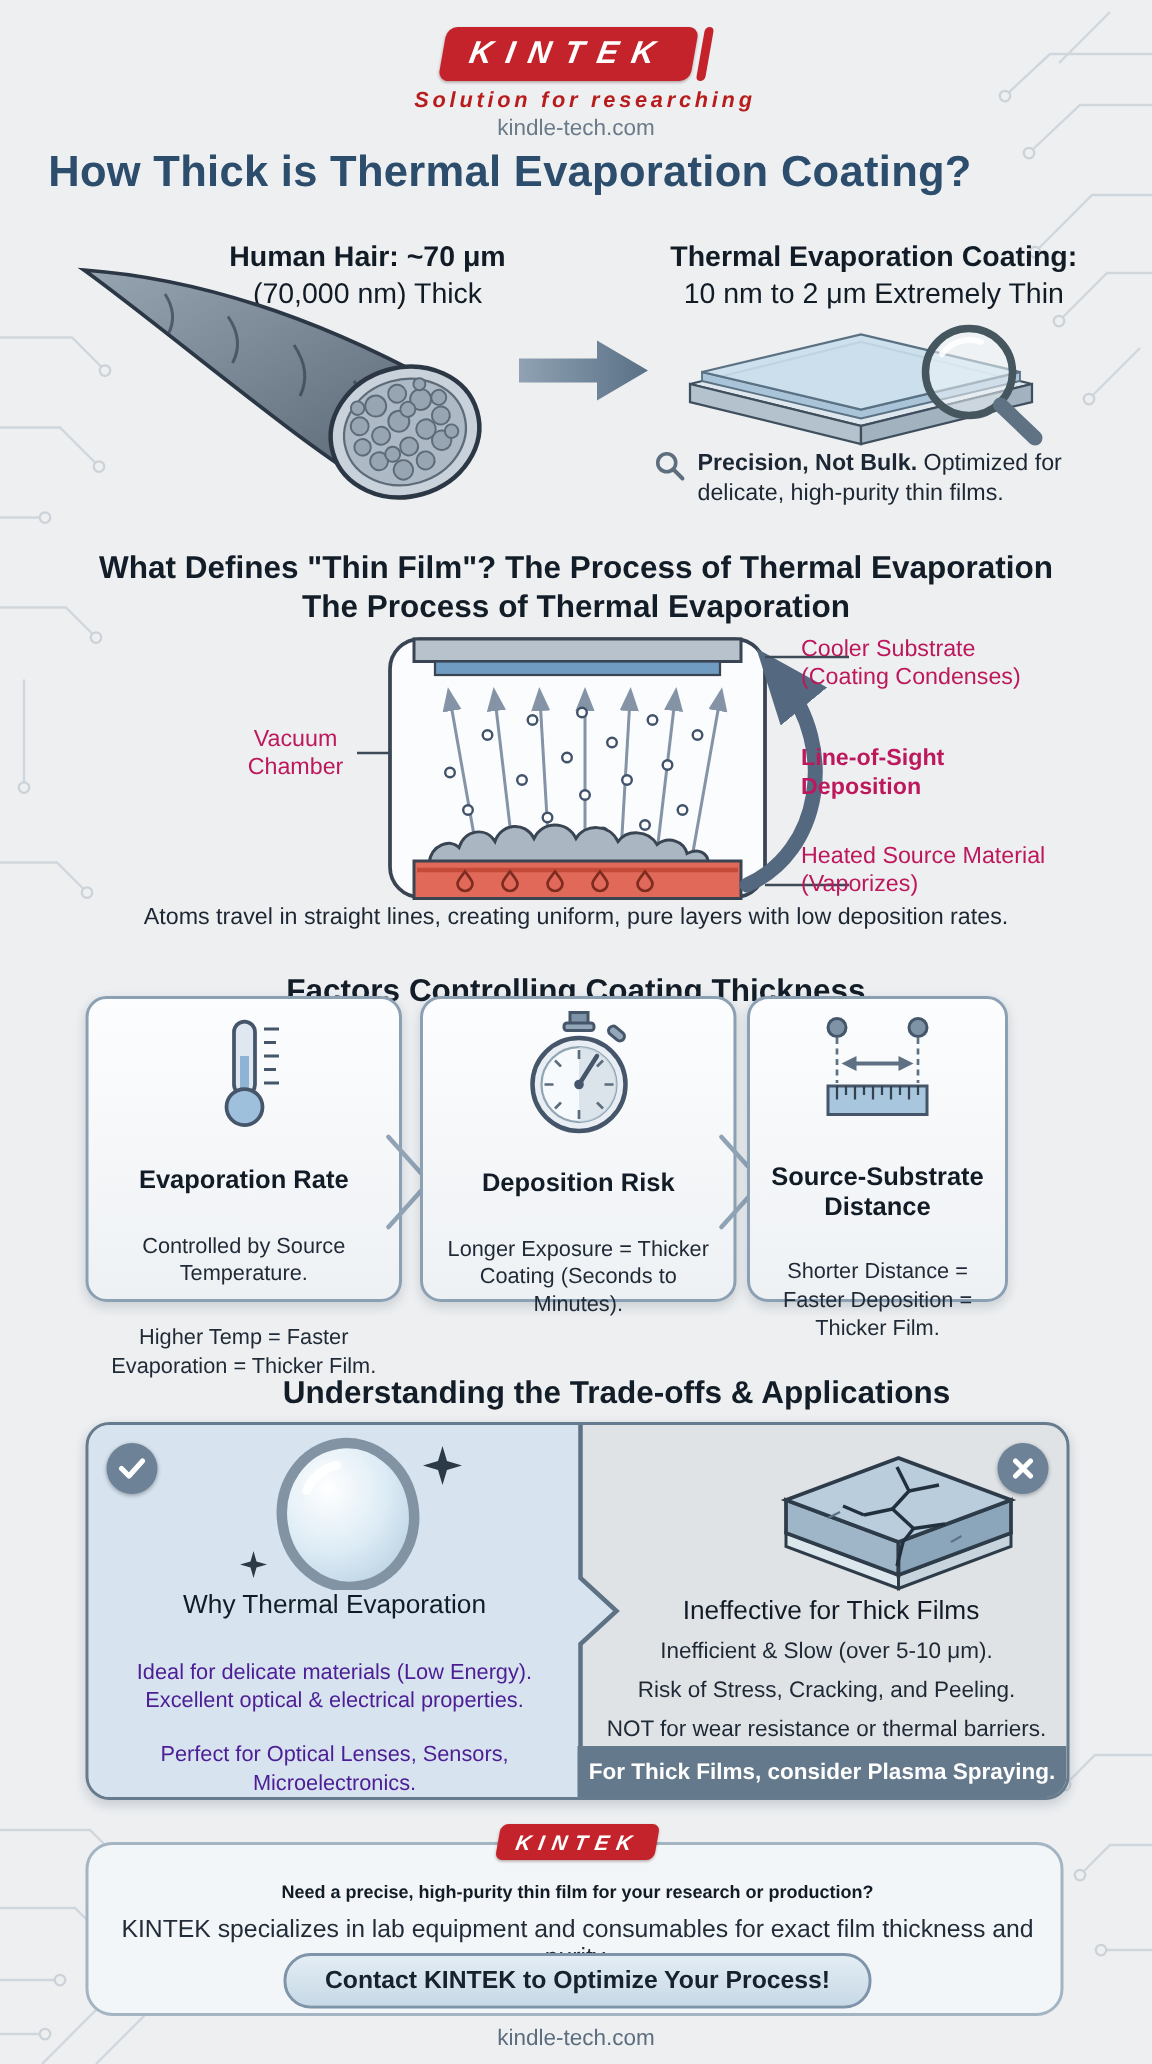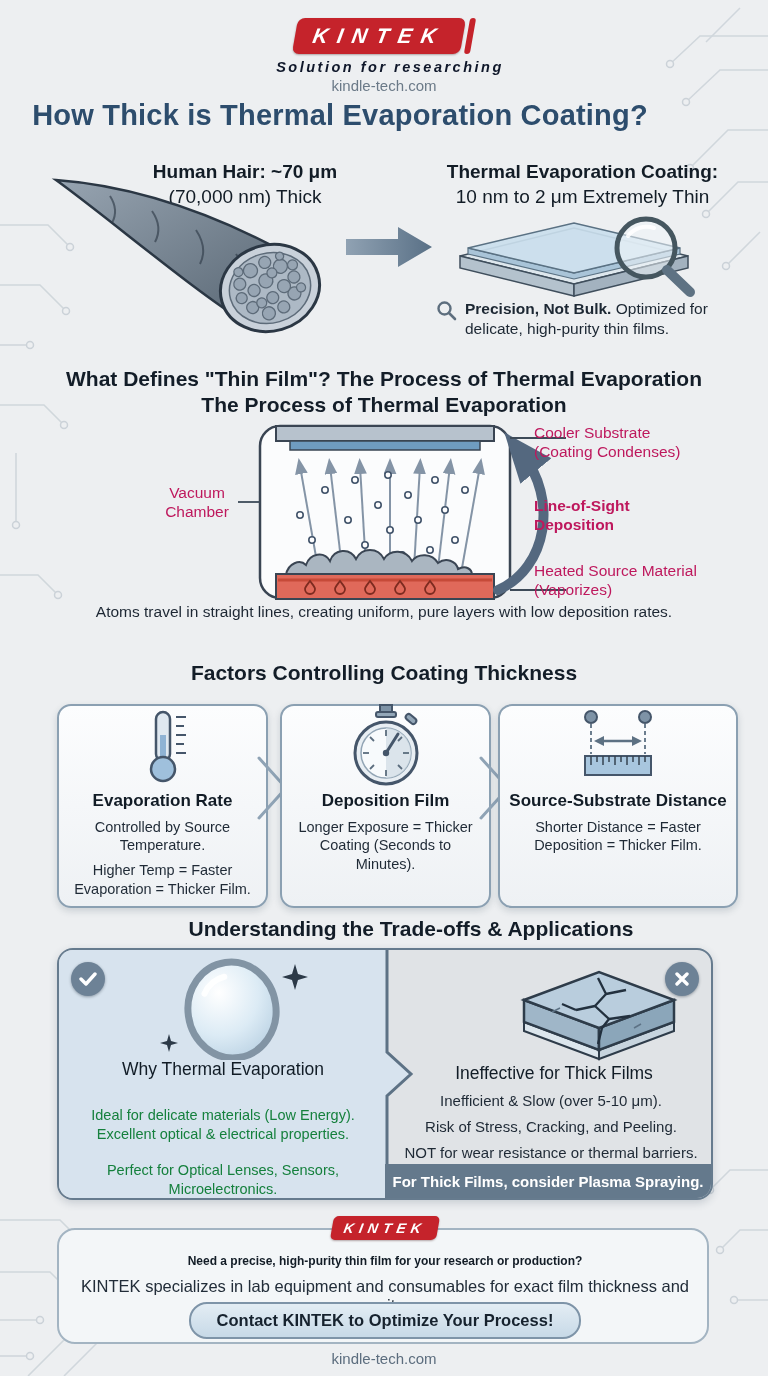--- a/index.html
+++ b/index.html
@@ -12,58 +12,58 @@
   .ctr{text-align:center;}
   .deco{opacity:.85;}
   
   .logo-row{display:flex;align-items:stretch;justify-content:center;gap:4px;}
   .logo-badge{
     background:#c5232b;color:#fff;border-radius:7px;transform:skewX(-10deg);
     padding:6px 18px;font-weight:bold;font-style:italic;font-size:21px;
     letter-spacing:9px;box-shadow:0 1px 2px rgba(60,20,20,.35);
   }
   .logo-tail{width:6px;background:#c5232b;border-radius:3px;transform:skewX(-10deg);}
-  .tagline{color:#0f172a;font-weight:bold;font-style:italic;font-size:14.5px;letter-spacing:2.5px;margin-left:12px;}
+  .tagline{color:#b91c1c;font-weight:bold;font-style:italic;font-size:14.5px;letter-spacing:2.5px;margin-left:12px;}
   .site{color:#6b7a88;font-size:15px;}
   .main-title{color:#2d4d6d;font-weight:bold;font-size:29px;letter-spacing:.2px;}
   
   .cmp-head{font-size:19px;line-height:1.3;color:#121c26;}
   .cmp-head b{font-size:19px;}
   .note-row{display:flex;gap:8px;align-items:flex-start;}
   .note-text{font-size:15.5px;line-height:1.3;color:#1c2733;}
   
   .sec-title{font-size:21px;font-weight:bold;color:#131d28;line-height:1.25;}
   .dlabel{font-size:15.5px;line-height:1.2;color:#be185d;}
   .caption{font-size:15.5px;color:#1d2733;}
   
   .fcard{
-    position:absolute;top:704px;height:204px;border:2px solid #8ba0b2;border-radius:14px;
+    position:absolute;top:664px;height:204px;border:2px solid #8ba0b2;border-radius:14px;
     background:linear-gradient(180deg,#fcfdfe 0%,#eef1f4 100%);
     box-shadow:0 3px 7px rgba(45,65,85,.18);
-    display:flex;flex-direction:column;align-items:center;box-sizing:border-box;
+    display:flex;flex-direction:column;align-items:center;box-sizing:border-box;padding-top:10px;gap:18px;
   }
   .fcard .icon-slot{height:80px;display:flex;align-items:center;justify-content:center;}
   .fcard h3{margin:5px 0 4px;font-size:17px;color:#121c26;line-height:1.15;text-align:center;}
   .fcard p{margin:3px 10px;font-size:14.5px;line-height:1.3;text-align:center;color:#1f2a36;}
   
   .split-card{
     position:absolute;left:57px;top:948px;width:652px;height:248px;
     border:2px solid #667b8e;border-radius:16px;background:#e0e3e6;overflow:hidden;
     box-shadow:0 3px 8px rgba(45,65,85,.2);
   }
   .pro-panel{
     position:absolute;left:0;top:0;width:352px;height:248px;background:#d7e3ee;
     clip-path:polygon(0 0,93.2% 0,93.2% 41%,100% 50%,93.2% 59%,93.2% 100%,0 100%);
   }
   .round-badge{
     position:absolute;width:34px;height:34px;border-radius:50%;background:#6d8296;
     display:flex;align-items:center;justify-content:center;box-shadow:0 1px 3px rgba(30,45,60,.4);
   }
   .trade-h{font-weight:normal;font-size:17.5px;color:#111c26;line-height:1.28;}
-  .trade-p{font-size:14.5px;color:#15803d;line-height:1.32;}
+  .trade-p{font-size:14.5px;color:#4c1d95;line-height:1.32;}
   .con-p{font-size:15px;color:#1e2935;line-height:1.72;}
   .con-banner{
     position:absolute;right:0;bottom:0;width:326px;height:34px;background:#64798c;
     color:#fff;font-weight:bold;font-size:15px;display:flex;align-items:center;justify-content:center;
   }
   
   .cta-card{
     position:absolute;left:57px;top:1228px;width:652px;height:116px;background:#f3f6f8;
     border:2px solid #a3b4c2;border-radius:18px;box-sizing:border-box;
   }
@@ -323,21 +323,21 @@
   <div class="abs dlabel" style="left:534px;top:497px;width:160px;font-weight:bold;">
     <div>Line-of-Sight</div>
     <div>Deposition</div>
   </div>
   <div class="abs dlabel" style="left:534px;top:562px;width:200px;">
     <div>Heated Source Material</div>
     <div>(Vaporizes)</div>
   </div>
   <div class="abs ctr caption" style="left:0;top:603px;width:768px;">Atoms travel in straight lines, creating uniform, pure layers with low deposition rates.</div>
 
-  <div class="abs ctr sec-title" style="left:0;top:648px;width:768px;margin-top:12px;">Factors Controlling Coating Thickness</div>
+  <div class="abs ctr sec-title" style="left:0;top:648px;width:768px;">Factors Controlling Coating Thickness</div>
 
   <div class="fcard" style="left:57px;width:211px;">
     <div class="icon-slot">
       <svg width="70" height="78" viewBox="0 0 70 78">
         <rect x="28" y="5" width="14" height="49" rx="7" fill="#dfe8f0" stroke="#45566a" stroke-width="2.5"></rect>
         <rect x="32" y="28" width="6" height="28" fill="#8fb3d4"></rect>
         <circle cx="35" cy="62" r="12" fill="#9fc0dc" stroke="#45566a" stroke-width="2.5"></circle>
         <g stroke="#45566a" stroke-width="2">
           <line x1="48" y1="10" x2="58" y2="10"></line>
             <line x1="48" y1="19" x2="56" y2="19"></line>
@@ -372,29 +372,29 @@
             <line x1="57" y1="50" x2="63" y2="50"></line>
           <line x1="24" y1="34" x2="28" y2="38"></line>
             <line x1="52" y1="62" x2="56" y2="66"></line>
           <line x1="56" y1="34" x2="52" y2="38"></line>
             <line x1="28" y1="62" x2="24" y2="66"></line>
         </g>
         <line x1="40" y1="50" x2="52" y2="31" stroke="#45566a" stroke-width="3" stroke-linecap="round"></line>
         <circle cx="40" cy="50" r="3.2" fill="#45566a"></circle>
       </svg>
     </div>
-    <h3>Deposition Film</h3>
+    <h3>Deposition Risk</h3>
     <p>Longer Exposure = Thicker Coating (Seconds to Minutes).</p>
   </div>
 
   <svg class="abs" style="left:478px;top:756px;" width="34" height="64" viewBox="0 0 34 64">
     <path d="M 3 2 L 30 32 L 3 62" fill="none" stroke="#8fa3b5" stroke-width="3" stroke-linejoin="round" stroke-linecap="round"></path>
   </svg>
 
-  <div class="fcard" style="left:498px;width:240px;">
+  <div class="fcard" style="left:498px;width:174px;">
     <div class="icon-slot">
       <svg width="92" height="76" viewBox="0 0 92 76">
         <circle cx="19" cy="9" r="6" fill="#7e93a6" stroke="#45566a" stroke-width="2"></circle>
         <circle cx="73" cy="9" r="6" fill="#7e93a6" stroke="#45566a" stroke-width="2"></circle>
         <line x1="19" y1="16" x2="19" y2="46" stroke="#5d7183" stroke-width="1.8" stroke-dasharray="4 3"></line>
         <line x1="73" y1="16" x2="73" y2="46" stroke="#5d7183" stroke-width="1.8" stroke-dasharray="4 3"></line>
         <line x1="27" y1="33" x2="65" y2="33" stroke="#5d7183" stroke-width="2.6"></line>
         <polygon points="22,33 32,28 32,38" fill="#5d7183"></polygon>
         <polygon points="70,33 60,28 60,38" fill="#5d7183"></polygon>
         <rect x="13" y="48" width="66" height="19" fill="#a8c6de" stroke="#45566a" stroke-width="2"></rect>

